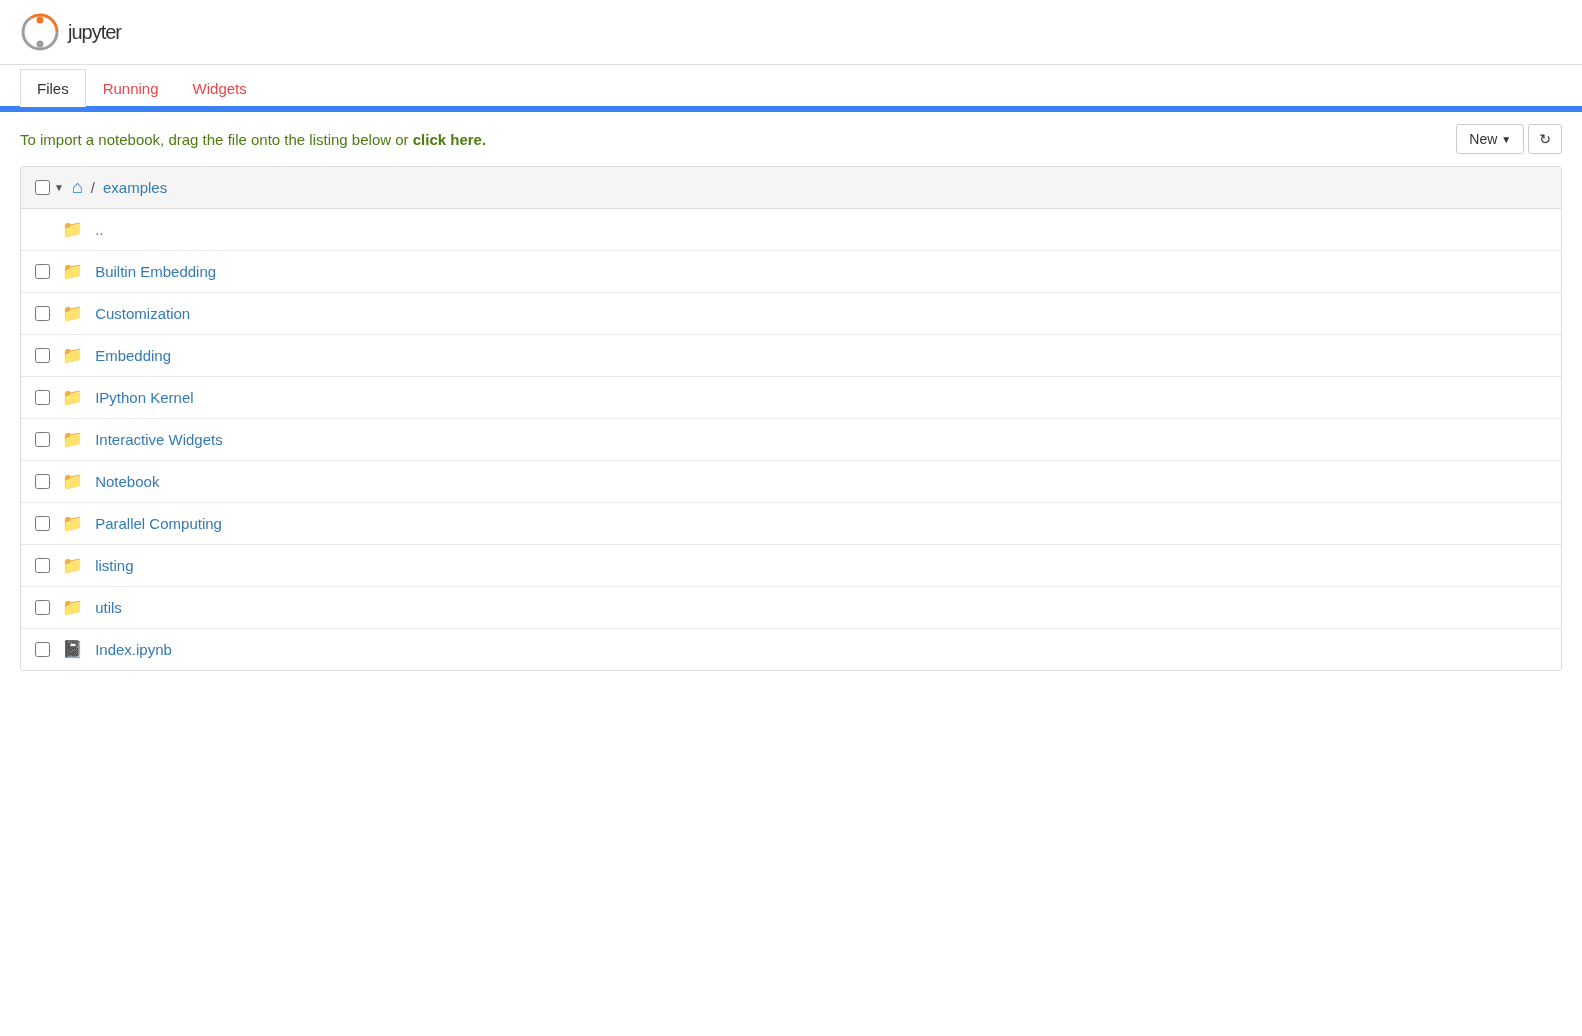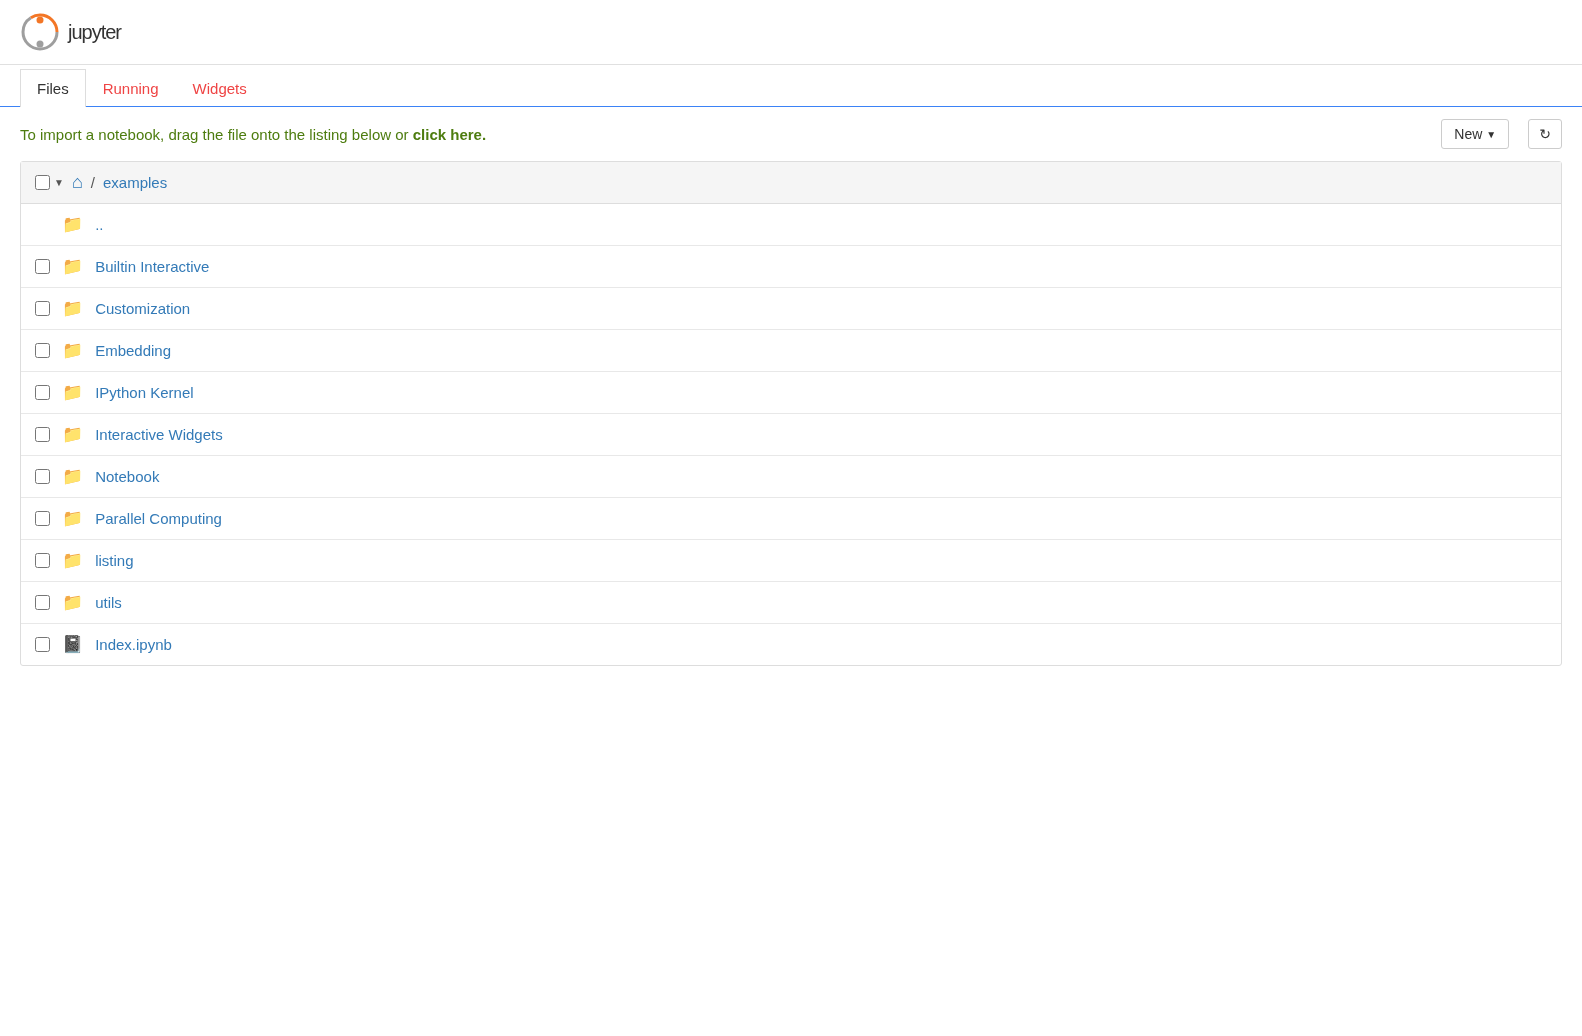--- a/index.html
+++ b/index.html
@@ -39,21 +39,21 @@
       font-weight: 300;
       color: #333;
       letter-spacing: -1px;
     }
 
     
     .tabs-bar {
       display: flex;
       align-items: flex-end;
       padding: 0 20px;
-      border-bottom: 1px solid #3b82f6;
+      border-bottom: 6px solid #3b82f6;
       margin-top: 4px;
     }
 
     .tab {
       padding: 10px 16px;
       cursor: pointer;
       font-size: 15px;
       border: 1px solid transparent;
       border-bottom: none;
       margin-bottom: -1px;
@@ -81,21 +81,21 @@
       color: #4d7c0f;
     }
 
     .toolbar-left .click-here {
       font-weight: 700;
     }
 
     .toolbar-right {
       display: flex;
       align-items: center;
-      gap: 19px;
+      gap: 4px;
     }
 
     .new-button {
       display: flex;
       align-items: center;
       gap: 4px;
       padding: 6px 12px;
       border: 1px solid #ccc;
       background: #fff;
       cursor: pointer;
@@ -273,21 +273,21 @@
   </div>
 
   <div class="parent-dir-row">
     <span class="file-icon" style="color:#888; font-size:17px;">📁</span>
     <a class="file-name">..</a>
   </div>
 
   <div class="file-row">
     <input type="checkbox" class="file-checkbox" style="">
     <span class="file-icon" style="color:#888; font-size:17px;">📁</span>
-    <a class="file-name">Builtin Interactive</a>
+    <a class="file-name">Builtin Embedding</a>
   </div>
 
   <div class="file-row">
     <input type="checkbox" class="file-checkbox" style="">
     <span class="file-icon" style="color:#888; font-size:17px;">📁</span>
     <a class="file-name">Customization</a>
   </div>
 
   <div class="file-row">
     <input type="checkbox" class="file-checkbox" style="">

